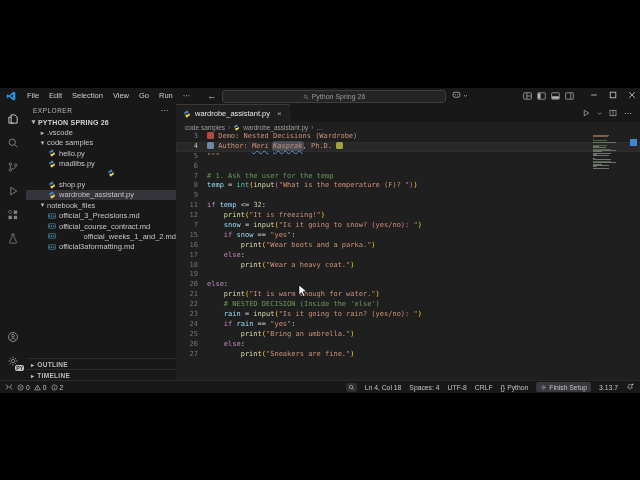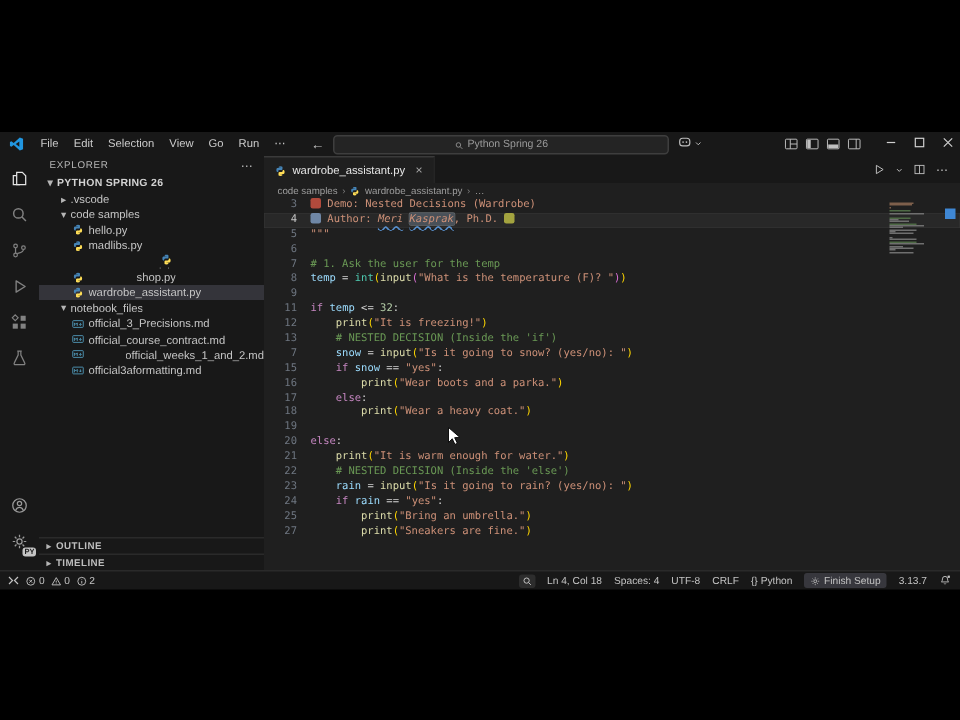--- a/index.html
+++ b/index.html
@@ -263,21 +263,21 @@
           </div>
           <div class="tree-row" style="padding-left: 21px; flex-direction: column;">
             <span class="tree-icon ficon">
               <svg viewBox="0 0 16 16">
                 <path fill="#4584b6" d="M8 1.5c-2.6 0-2.45 1.1-2.45 1.1v1.15H8.1v.35H4.3s-1.8-.2-1.8 2.6 1.57 2.7 1.57 2.7h.94V8.2s-.05-1.57 1.55-1.57h2.6s1.5.02 1.5-1.45V2.6S10.85 1.5 8 1.5z"></path>
                 <path fill="#ffde57" d="M8 14.5c2.6 0 2.45-1.1 2.45-1.1v-1.15H7.9v-.35h3.8s1.8.2 1.8-2.6-1.57-2.7-1.57-2.7h-.94v1.2s.05 1.57-1.55 1.57h-2.6s-1.5-.02-1.5 1.45v2.58S5.15 14.5 8 14.5z"></path>
               </svg>
             </span>
             <span class="tree-label">precision.py</span>
           </div>
-          <div class="tree-row" style="padding-left: 21px; gap: 32px;">
+          <div class="tree-row" style="padding-left: 21px;">
             <span class="tree-icon ficon">
               <svg viewBox="0 0 16 16">
                 <path fill="#4584b6" d="M8 1.5c-2.6 0-2.45 1.1-2.45 1.1v1.15H8.1v.35H4.3s-1.8-.2-1.8 2.6 1.57 2.7 1.57 2.7h.94V8.2s-.05-1.57 1.55-1.57h2.6s1.5.02 1.5-1.45V2.6S10.85 1.5 8 1.5z"></path>
                 <path fill="#ffde57" d="M8 14.5c2.6 0 2.45-1.1 2.45-1.1v-1.15H7.9v-.35h3.8s1.8.2 1.8-2.6-1.57-2.7-1.57-2.7h-.94v1.2s.05 1.57-1.55 1.57h-2.6s-1.5-.02-1.5 1.45v2.58S5.15 14.5 8 14.5z"></path>
               </svg>
             </span>
             <span class="tree-label">shop.py</span>
           </div>
           <div class="tree-row selected" style="padding-left: 21px;">
             <span class="tree-icon ficon">
@@ -416,33 +416,33 @@
         </svg>
       <div class="code-line"><span class="ln">3</span><span class="code-text"><span class="emj e-coat" aria-label="🧥"></span><span class="tok-d"> Demo: Nested Decisions (Wardrobe)</span></span></div>
           <div class="code-line current"><span class="ln">4</span><span class="code-text"><span class="emj e-person" aria-label="👤"></span><span class="tok-d"> Author: </span><span class="tok-d sq">Meri</span><span class="tok-d"> </span><span class="tok-d sq hl">Kasprak</span><span class="tok-d">, Ph.D. </span><span class="emj e-glove" aria-label="🧤"></span></span></div>
           <div class="code-line"><span class="ln">5</span><span class="code-text"><span class="tok-d">"""</span></span></div>
           <div class="code-line"><span class="ln">6</span><span class="code-text"></span></div>
           <div class="code-line"><span class="ln">7</span><span class="code-text"><span class="tok-c"># 1. Ask the user for the temp</span></span></div>
           <div class="code-line"><span class="ln">8</span><span class="code-text"><span class="tok-v">temp</span><span class="tok-o"> = </span><span class="tok-t">int</span><span class="tok-p1">(</span><span class="tok-f">input</span><span class="tok-p2">(</span><span class="tok-s">"What is the temperature (F)? "</span><span class="tok-p2">)</span><span class="tok-p1">)</span></span></div>
           <div class="code-line"><span class="ln">9</span><span class="code-text"></span></div>
           <div class="code-line"><span class="ln">11</span><span class="code-text"><span class="tok-k">if</span><span class="tok-o"> </span><span class="tok-v">temp</span><span class="tok-o"> &lt;= </span><span class="tok-n">32</span><span class="tok-o">:</span></span></div>
           <div class="code-line"><span class="ln">12</span><span class="code-text"><span class="guide"></span><span class="tok-o"></span><span class="tok-f">print</span><span class="tok-p1">(</span><span class="tok-s">"It is freezing!"</span><span class="tok-p1">)</span></span></div>
-          <div class="code-line"><span class="ln">13</span><span class="code-text"><span class="guide"></span><span class="tok-c"># NESTED DECISION (Inside the 'if')</span></span></div>
           <div class="code-line"><span class="ln">7</span><span class="code-text"><span class="guide"></span><span class="tok-o"></span><span class="tok-v">snow</span><span class="tok-o"> = </span><span class="tok-f">input</span><span class="tok-p1">(</span><span class="tok-s">"Is it going to snow? (yes/no): "</span><span class="tok-p1">)</span></span></div>
           <div class="code-line"><span class="ln">15</span><span class="code-text"><span class="guide"></span><span class="tok-o"></span><span class="tok-k">if</span><span class="tok-o"> </span><span class="tok-v">snow</span><span class="tok-o"> == </span><span class="tok-s">"yes"</span><span class="tok-o">:</span></span></div>
           <div class="code-line"><span class="ln">16</span><span class="code-text"><span class="guide"></span><span class="guide"></span><span class="tok-o"></span><span class="tok-f">print</span><span class="tok-p1">(</span><span class="tok-s">"Wear boots and a parka."</span><span class="tok-p1">)</span></span></div>
           <div class="code-line"><span class="ln">17</span><span class="code-text"><span class="guide"></span><span class="tok-o"></span><span class="tok-k">else</span><span class="tok-o">:</span></span></div>
           <div class="code-line"><span class="ln">18</span><span class="code-text"><span class="guide"></span><span class="guide"></span><span class="tok-o"></span><span class="tok-f">print</span><span class="tok-p1">(</span><span class="tok-s">"Wear a heavy coat."</span><span class="tok-p1">)</span></span></div>
           <div class="code-line"><span class="ln">19</span><span class="code-text"></span></div>
           <div class="code-line"><span class="ln">20</span><span class="code-text"><span class="tok-k">else</span><span class="tok-o">:</span></span></div>
           <div class="code-line"><span class="ln">21</span><span class="code-text"><span class="guide"></span><span class="tok-o"></span><span class="tok-f">print</span><span class="tok-p1">(</span><span class="tok-s">"It is warm enough for water."</span><span class="tok-p1">)</span></span></div>
           <div class="code-line"><span class="ln">22</span><span class="code-text"><span class="guide"></span><span class="tok-c"># NESTED DECISION (Inside the 'else')</span></span></div>
           <div class="code-line"><span class="ln">23</span><span class="code-text"><span class="guide"></span><span class="tok-o"></span><span class="tok-v">rain</span><span class="tok-o"> = </span><span class="tok-f">input</span><span class="tok-p1">(</span><span class="tok-s">"Is it going to rain? (yes/no): "</span><span class="tok-p1">)</span></span></div>
           <div class="code-line"><span class="ln">24</span><span class="code-text"><span class="guide"></span><span class="tok-o"></span><span class="tok-k">if</span><span class="tok-o"> </span><span class="tok-v">rain</span><span class="tok-o"> == </span><span class="tok-s">"yes"</span><span class="tok-o">:</span></span></div>
           <div class="code-line"><span class="ln">25</span><span class="code-text"><span class="guide"></span><span class="guide"></span><span class="tok-o"></span><span class="tok-f">print</span><span class="tok-p1">(</span><span class="tok-s">"Bring an umbrella."</span><span class="tok-p1">)</span></span></div>
+          <div class="code-line"><span class="ln">26</span><span class="code-text"><span class="guide"></span><span class="tok-o"></span><span class="tok-k">else</span><span class="tok-o">:</span></span></div>
           <div class="code-line"><span class="ln">27</span><span class="code-text"><span class="guide"></span><span class="guide"></span><span class="tok-o"></span><span class="tok-f">print</span><span class="tok-p1">(</span><span class="tok-s">"Sneakers are fine."</span><span class="tok-p1">)</span></span></div>
         </div>
     </div>
 
     <div class="statusbar">
       <div class="sb-left">
         <svg class="ic" width="8" height="8" viewBox="0 0 12 10">
           <path d="M1.5 1.5L5 5 1.5 8.5M10.5 1.5L7 5l3.5 3.5" fill="none" stroke="#c3c3c3" stroke-width="1.2"></path>
         </svg>
         <span class="sb-item">

